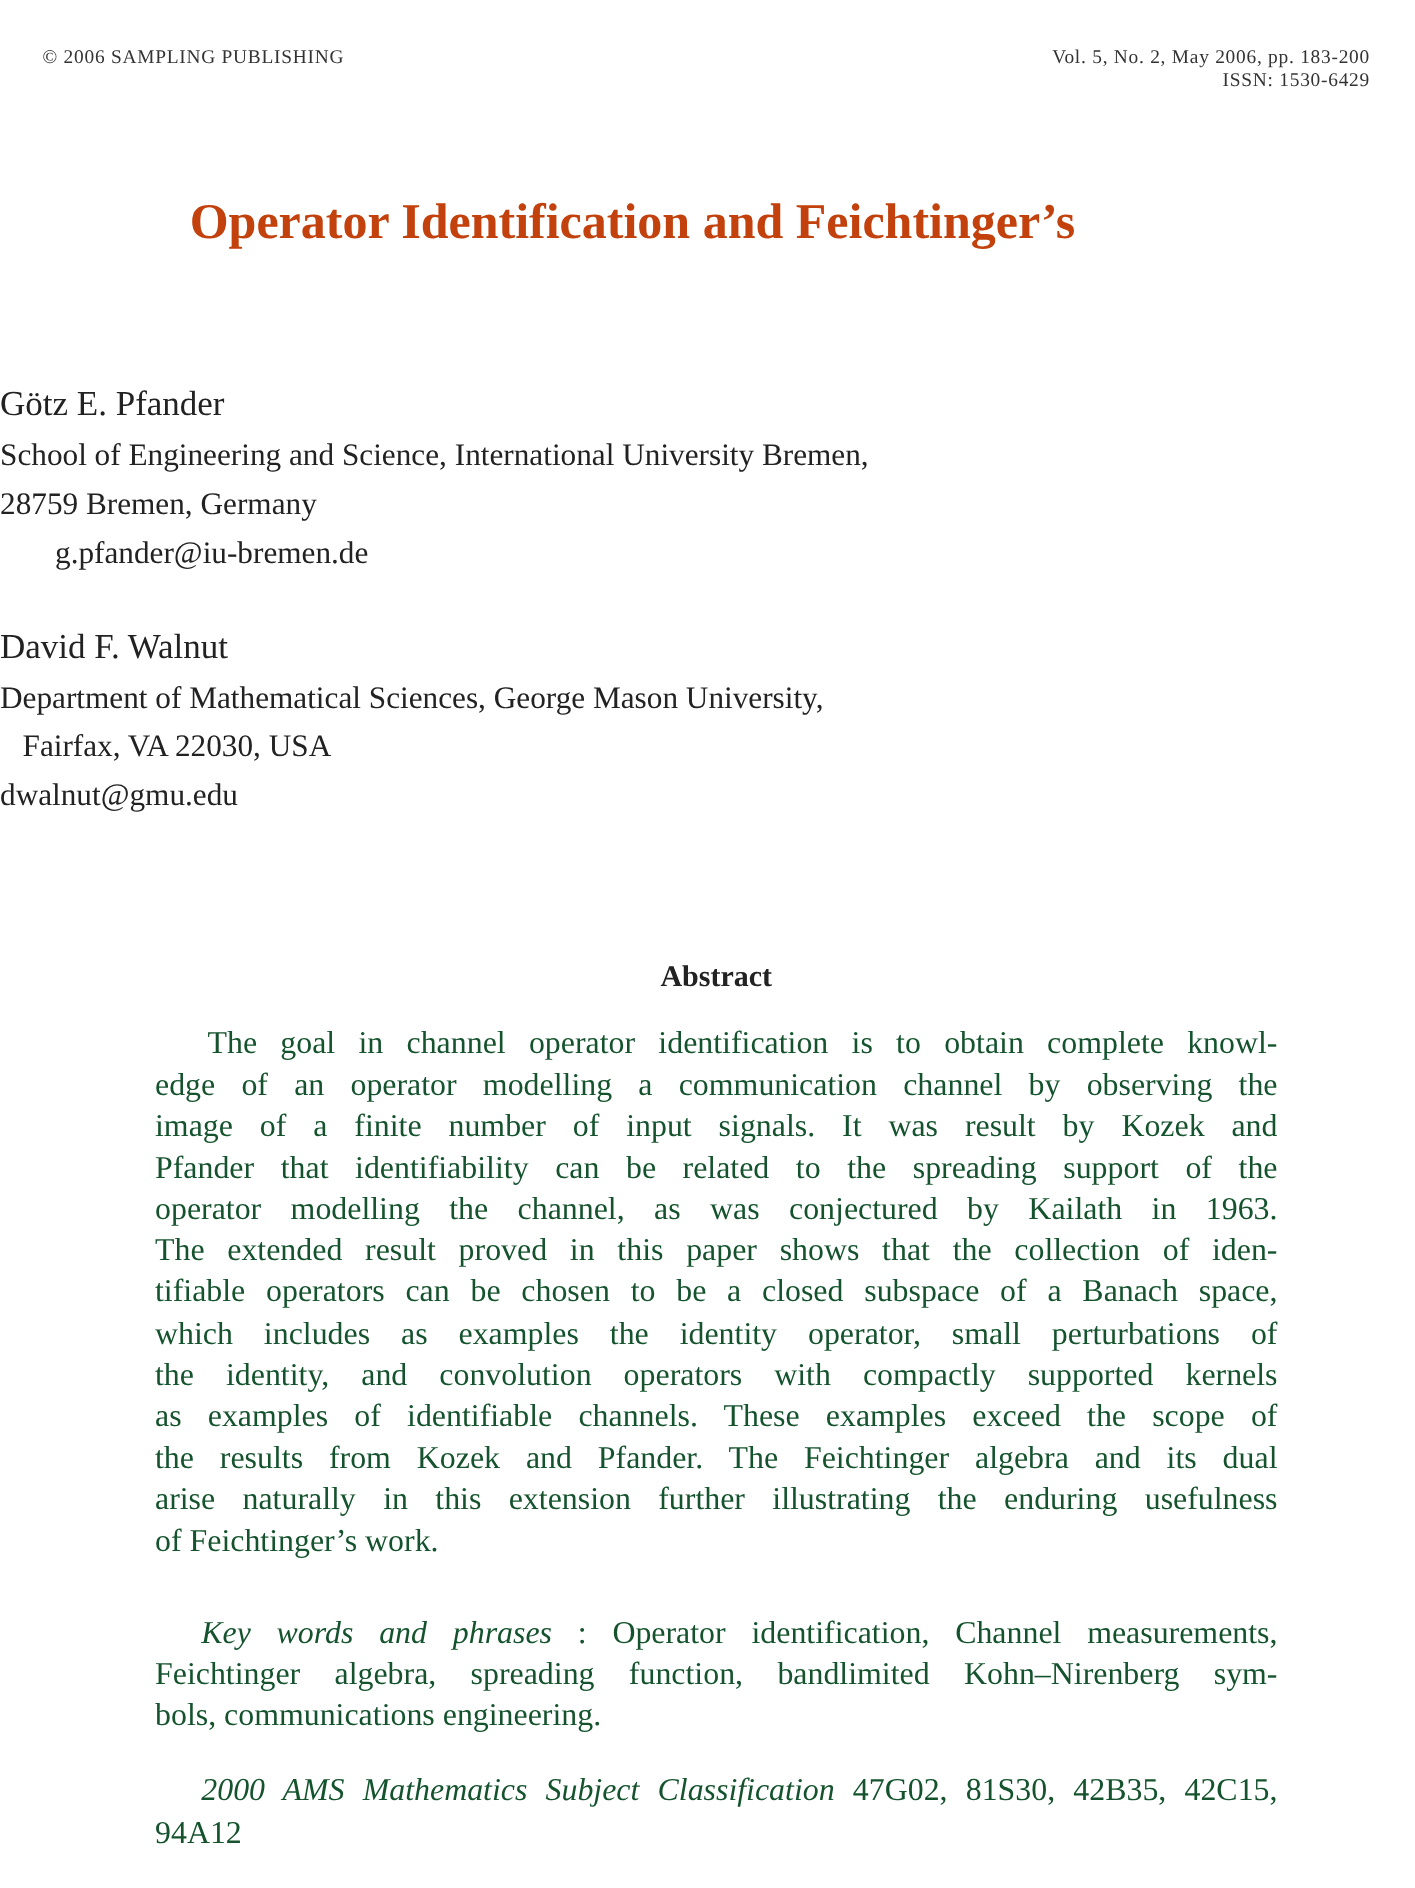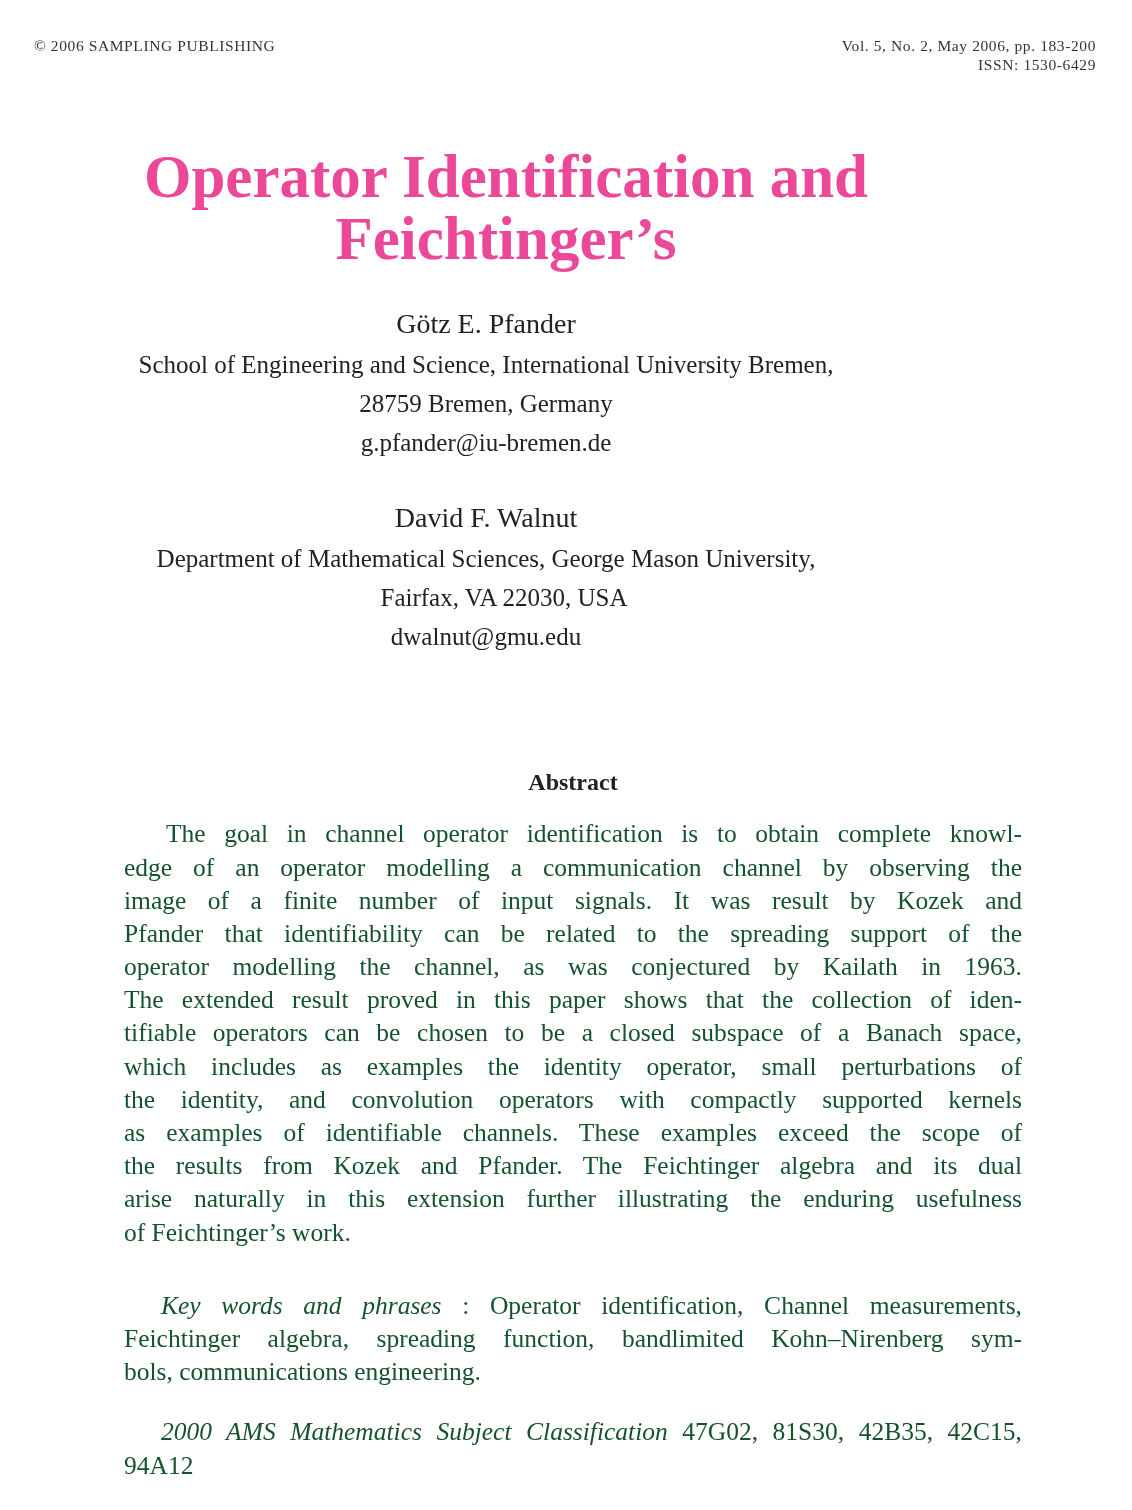--- a/index.html
+++ b/index.html
@@ -11,24 +11,24 @@
   .abs { position: absolute; }
   .hdr {
     font-family: "Liberation Serif", serif;
     font-size: 15.5px; letter-spacing: 0.6px; color: #333; line-height: 19px;
   }
   .hdr-left { left: 34px; top: 36px; }
   .hdr-right { right: 36px; top: 36px; text-align: right; }
   .title {
     left: 0; width: 1012px; text-align: center;
     font-family: "Liberation Serif", serif; font-weight: bold;
-    font-size: 61px; line-height: 62px; top: 146px; color: #ec4899;
+    font-size: 40px; line-height: 62px; top: 146px; color: #c2410c;
   }
   .center {
-    left: 0; width: 972px; text-align: center;
+    left: 0; width: 972px; text-align: left;
     font-family: "Liberation Serif", serif; font-size: 25px; color: #222;
   }
   .name { font-size: 28px; }
   .abstract-head {
     left: 0; width: 1146px; text-align: center; top: 769px;
     font-family: "Liberation Serif", serif; font-weight: bold; font-size: 24px; color: #222;
   }
   .para-line {
     position: absolute; left: 124px; width: 898px;
     font-family: "Liberation Serif", serif; font-size: 25.5px; color: #14532d;
@@ -50,21 +50,21 @@
   <div>ISSN: 1530-6429</div>
 </div>
 
 <div class="abs title">
   <div>Operator Identification and Feichtinger’s</div>
 </div>
 
 <div class="abs center name" style="top:308px;">Götz E. Pfander</div>
 <div class="abs center" style="top:351px;">School of Engineering and Science, International University Bremen,</div>
 <div class="abs center" style="top:390px;">28759 Bremen, Germany</div>
-<div class="abs center" style="top:429px;">g.pfander@iu-bremen.de</div>
+<div class="abs center" style="top:429px;padding-left:44px;">g.pfander@iu-bremen.de</div>
 
 <div class="abs center name" style="top:502px;">David F. Walnut</div>
 <div class="abs center" style="top:545px;">Department of Mathematical Sciences, George Mason University,</div>
 <div class="abs center" style="top:584px;padding-left:18px;">Fairfax, VA 22030, USA</div>
 <div class="abs center" style="top:623px;">dwalnut@gmu.edu</div>
 
 <div class="abs abstract-head">Abstract</div>
 
 <div>
   <div class="para-line first" style="top:817px;">The goal in channel operator identification is to obtain complete knowl-</div>

